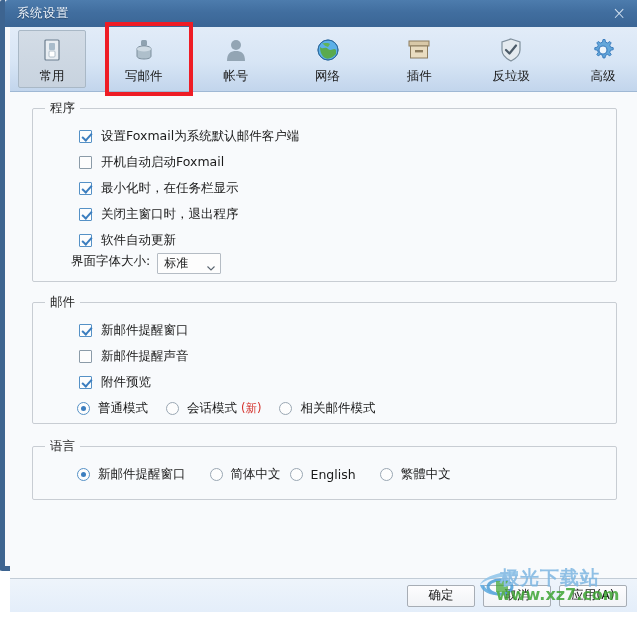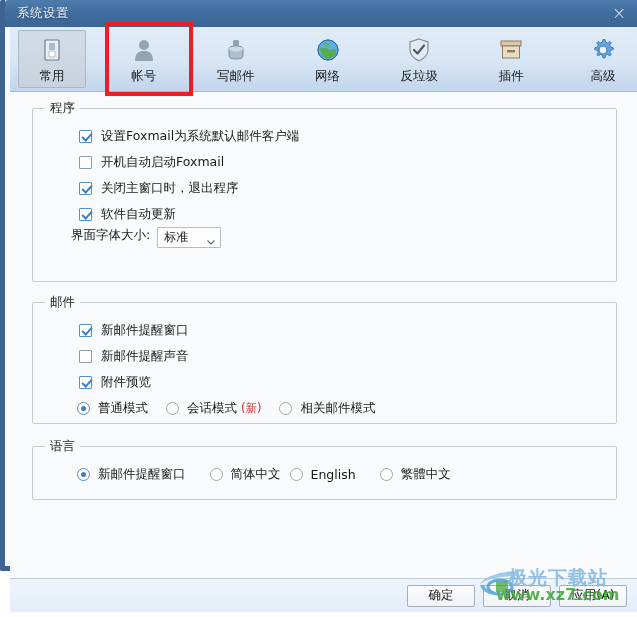--- a/index.html
+++ b/index.html
@@ -307,21 +307,21 @@
     position: absolute;
     left: 478px;
     top: 565px;
     width: 160px;
     height: 48px;
     pointer-events: none;
     opacity: .85;
   }
   .wm-text1 {
     position: absolute;
-    left: 30px;
+    left: 22px;
     top: 0px;
     font-size: 19px;
     font-weight: bold;
     color: #7fb7e2;
     letter-spacing: 1px;
     white-space: nowrap;
   }
   .wm-text2 {
     position: absolute;
     left: 18px;
@@ -359,74 +359,74 @@
             <rect x="2" y="1" width="14" height="20" rx="1" fill="#e9eef3" stroke="#6d7f8f" stroke-width="1.2"></rect>
             <rect x="6" y="4" width="6" height="7" rx="1" fill="#a9bccb"></rect>
             <rect x="6" y="12" width="6" height="6" rx="1" fill="#ffffff" stroke="#9fb0bd" stroke-width=".8"></rect>
           </svg>
         </span>
         <span class="tab-label">常用</span>
       </div>
 
       <div class="tab">
         <span class="tab-icon">
-          <svg width="22" height="24" viewBox="0 0 22 24">
-            <circle cx="11" cy="7" r="5" fill="#93a5b4"></circle>
-            <path d="M2 23 C2 15 6 13 11 13 C16 13 20 15 20 23 Z" fill="#93a5b4"></path>
-          </svg>
-        </span>
-        <span class="tab-label">帐号</span>
-      </div>
-
-      <div class="tab">
-        <span class="tab-icon">
           <svg width="24" height="24" viewBox="0 0 24 24">
             <rect x="9" y="2" width="6" height="6" rx="1.5" fill="#8fa2b0"></rect>
             <path d="M5 11 C5 9 8 8 12 8 C16 8 19 9 19 11 L19 18 C19 20 16 21 12 21 C8 21 5 20 5 18 Z" fill="#aebfcb" stroke="#7d8f9d" stroke-width="1"></path>
             <ellipse cx="12" cy="11" rx="7" ry="2.4" fill="#cfdbe4"></ellipse>
           </svg>
         </span>
         <span class="tab-label">写邮件</span>
+      </div>
+
+      <div class="tab">
+        <span class="tab-icon">
+          <svg width="22" height="24" viewBox="0 0 22 24">
+            <circle cx="11" cy="7" r="5" fill="#93a5b4"></circle>
+            <path d="M2 23 C2 15 6 13 11 13 C16 13 20 15 20 23 Z" fill="#93a5b4"></path>
+          </svg>
+        </span>
+        <span class="tab-label">帐号</span>
       </div>
 
       <div class="tab">
         <span class="tab-icon">
           <svg width="24" height="24" viewBox="0 0 24 24">
             <circle cx="12" cy="12" r="10" fill="#5bb0e8" stroke="#3c7ab0" stroke-width="1"></circle>
             <path d="M4 9 C7 12 9 8 12 11 C15 14 18 9 20 12 L20 16 C17 19 13 22 9 20 C6 18 4 14 4 9 Z" fill="#5aaa4e"></path>
             <path d="M6 5 C9 6 11 4 14 6 L12 9 C9 8 8 7 6 5 Z" fill="#63b455"></path>
             <ellipse cx="12" cy="12" rx="10" ry="10" fill="none" stroke="#2e6b9e" stroke-width="1"></ellipse>
           </svg>
         </span>
         <span class="tab-label">网络</span>
       </div>
 
       <div class="tab">
         <span class="tab-icon">
-          <svg width="22" height="24" viewBox="0 0 22 24">
-            <path d="M11 1 L20 4 L20 12 C20 18 15 21 11 23 C7 21 2 18 2 12 L2 4 Z" fill="#e4eaef" stroke="#7f8f9c" stroke-width="1.2"></path>
-            <path d="M6 12 L9.5 15.5 L16 7.5" fill="none" stroke="#4c5b68" stroke-width="2.2" stroke-linecap="round" stroke-linejoin="round"></path>
-          </svg>
-        </span>
-        <span class="tab-label">反垃圾</span>
-      </div>
-
-      <div class="tab">
-        <span class="tab-icon">
           <svg width="24" height="22" viewBox="0 0 24 22">
             <rect x="2" y="2" width="20" height="5" fill="#d9c9a8" stroke="#8c7c5e" stroke-width="1"></rect>
             <rect x="3.5" y="7" width="17" height="12" fill="#e9dcc0" stroke="#8c7c5e" stroke-width="1"></rect>
             <rect x="8" y="11" width="8" height="2.4" fill="#8c7c5e"></rect>
           </svg>
         </span>
         <span class="tab-label">插件</span>
       </div>
 
       <div class="tab">
         <span class="tab-icon">
+          <svg width="22" height="24" viewBox="0 0 22 24">
+            <path d="M11 1 L20 4 L20 12 C20 18 15 21 11 23 C7 21 2 18 2 12 L2 4 Z" fill="#e4eaef" stroke="#7f8f9c" stroke-width="1.2"></path>
+            <path d="M6 12 L9.5 15.5 L16 7.5" fill="none" stroke="#4c5b68" stroke-width="2.2" stroke-linecap="round" stroke-linejoin="round"></path>
+          </svg>
+        </span>
+        <span class="tab-label">反垃圾</span>
+      </div>
+
+      <div class="tab">
+        <span class="tab-icon">
           <svg width="24" height="24" viewBox="0 0 24 24">
             <path d="M12 1.5 l2 0 .5 2.6 2.1 .9 2.2-1.5 1.4 1.4 -1.5 2.2 .9 2.1 2.6 .5 0 2 -2.6 .5 -.9 2.1 1.5 2.2 -1.4 1.4 -2.2-1.5 -2.1 .9 -.5 2.6 -2 0 -.5-2.6 -2.1-.9 -2.2 1.5 -1.4-1.4 1.5-2.2 -.9-2.1 -2.6-.5 0-2 2.6-.5 .9-2.1 -1.5-2.2 1.4-1.4 2.2 1.5 2.1-.9 z" fill="#63a7da" stroke="#3c7ebf" stroke-width="1"></path>
             <circle cx="12" cy="12" r="4" fill="#eef5fb" stroke="#3c7ebf" stroke-width="1.2"></circle>
           </svg>
         </span>
         <span class="tab-label">高级</span>
       </div>
     </div>
 
     <div class="content">
@@ -438,20 +438,24 @@
           <div class="row">
             <span class="cb on"></span>
             <span class="opt-label">设置Foxmail为系统默认邮件客户端</span>
           </div>
 
           <div class="row">
             <span class="cb"></span>
             <span class="opt-label">开机自动启动Foxmail</span>
           </div>
 
+          <div class="row">
+            <span class="cb on"></span>
+            <span class="opt-label">最小化时，在任务栏显示</span>
+          </div>
 
           <div class="row">
             <span class="cb on"></span>
             <span class="opt-label">关闭主窗口时，退出程序</span>
           </div>
 
           <div class="row">
             <span class="cb on"></span>
             <span class="opt-label">软件自动更新</span>
           </div>

